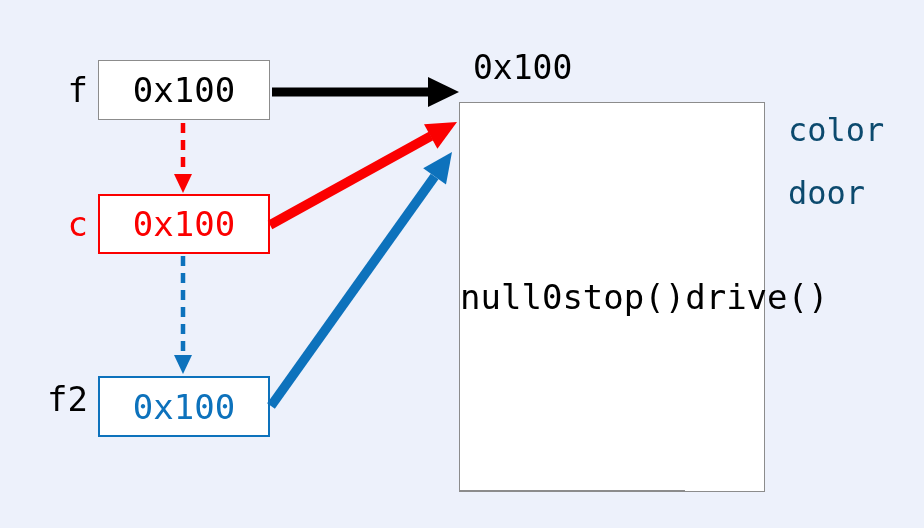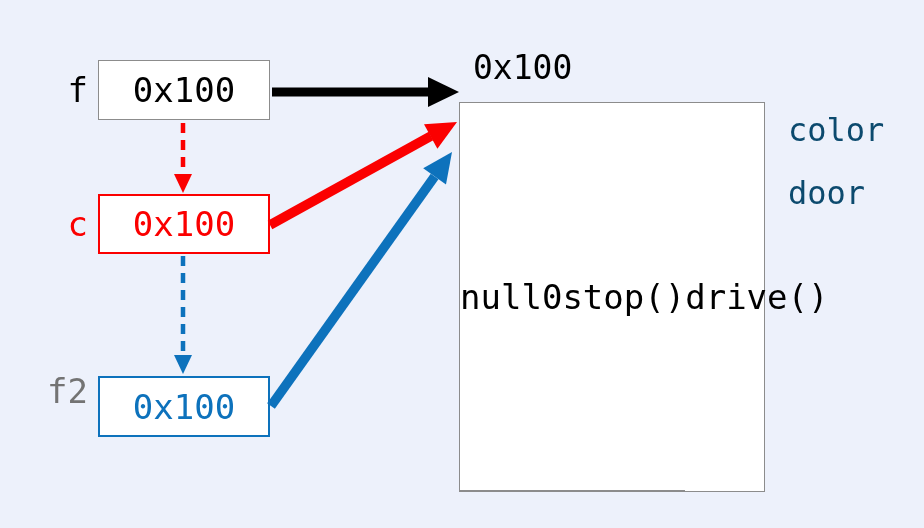--- a/index.html
+++ b/index.html
@@ -67,21 +67,21 @@
   <div class="var-label" style="left: 20px; top: 60px; width: 68px; height: 60px; color: rgb(0, 0, 0);">f</div>
   <div class="var-box" style="left:98px; top:60px; width:172px; height:60px;">
     <span style="color: rgb(0, 0, 0);">0x100</span>
   </div>
 
   <div class="var-label" style="left: 20px; top: 194px; width: 68px; height: 60px; color: rgb(251, 0, 0);">c</div>
   <div class="var-box" style="left: 98px; top: 194px; width: 172px; height: 60px; border-width: 2px; border-color: rgb(251, 0, 0);">
     <span style="color: rgb(251, 0, 0);">0x100</span>
   </div>
 
-  <div class="var-label" style="left: 20px; top: 360px; width: 68px; height: 61px; color: #737373;">f2</div>
+  <div class="var-label" style="left: 20px; top: 368px; width: 68px; height: 61px; color: #000000;">f2</div>
   <div class="var-box" style="left: 98px; top: 376px; width: 172px; height: 61px; border-width: 2px; border-color: rgb(13, 114, 188);">
     <span style="color: rgb(13, 114, 188);">0x100</span>
   </div>
 
   <div class="obj-address">0x100</div>
 
   <div class="obj-table">
     <div class="obj-row">null</div>
     <div class="obj-row">0</div>
     <div class="obj-row">stop()</div>

